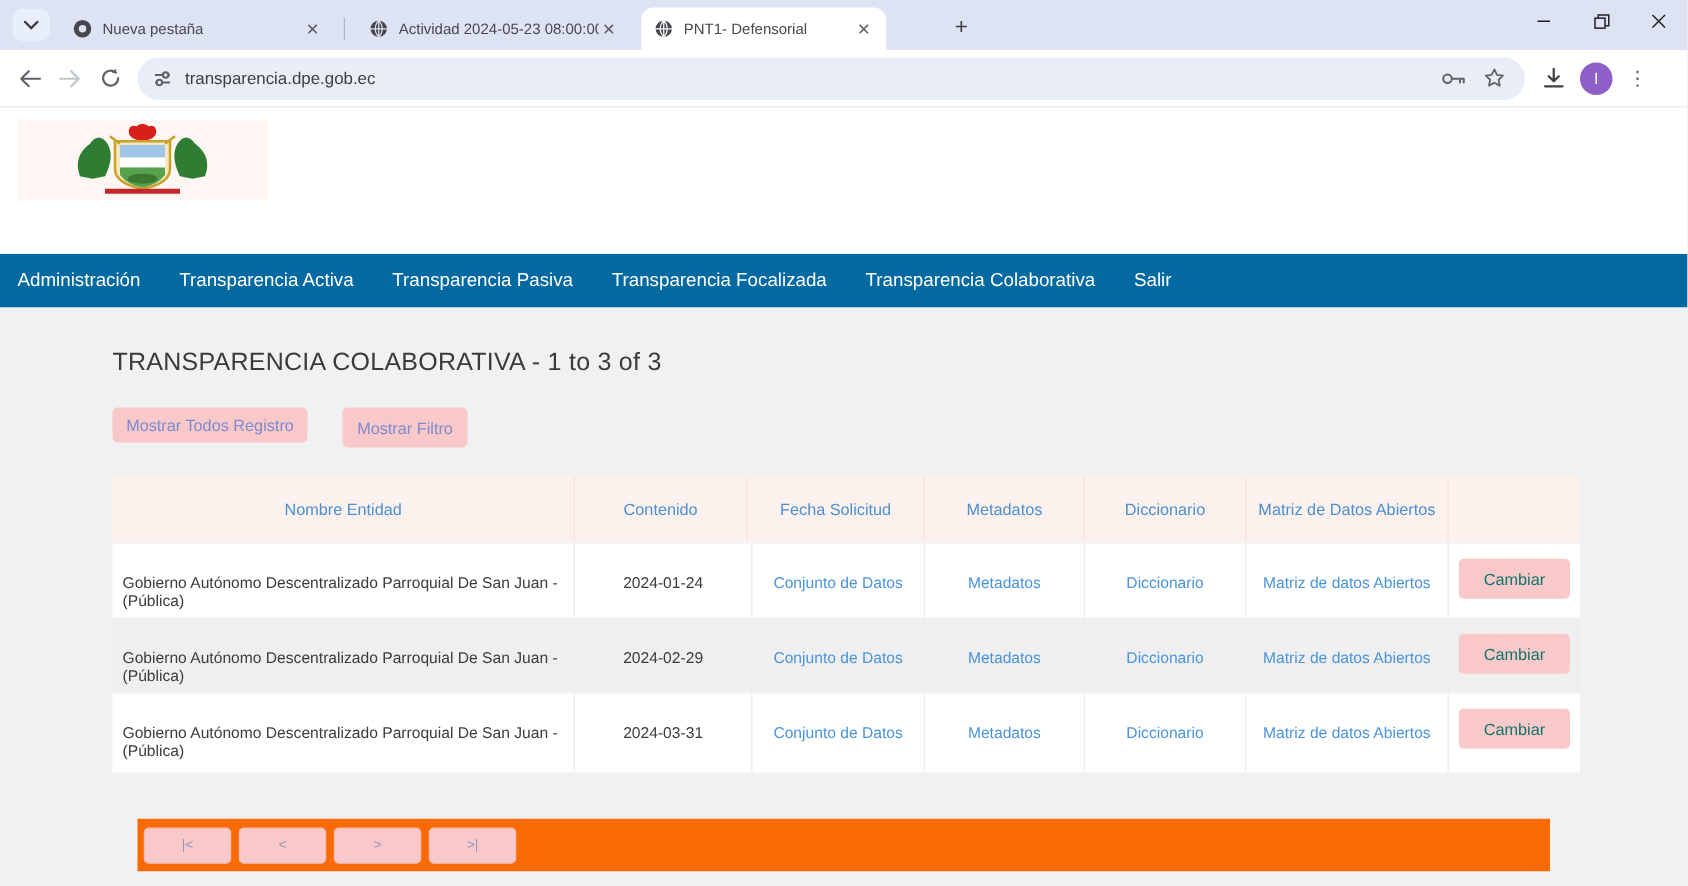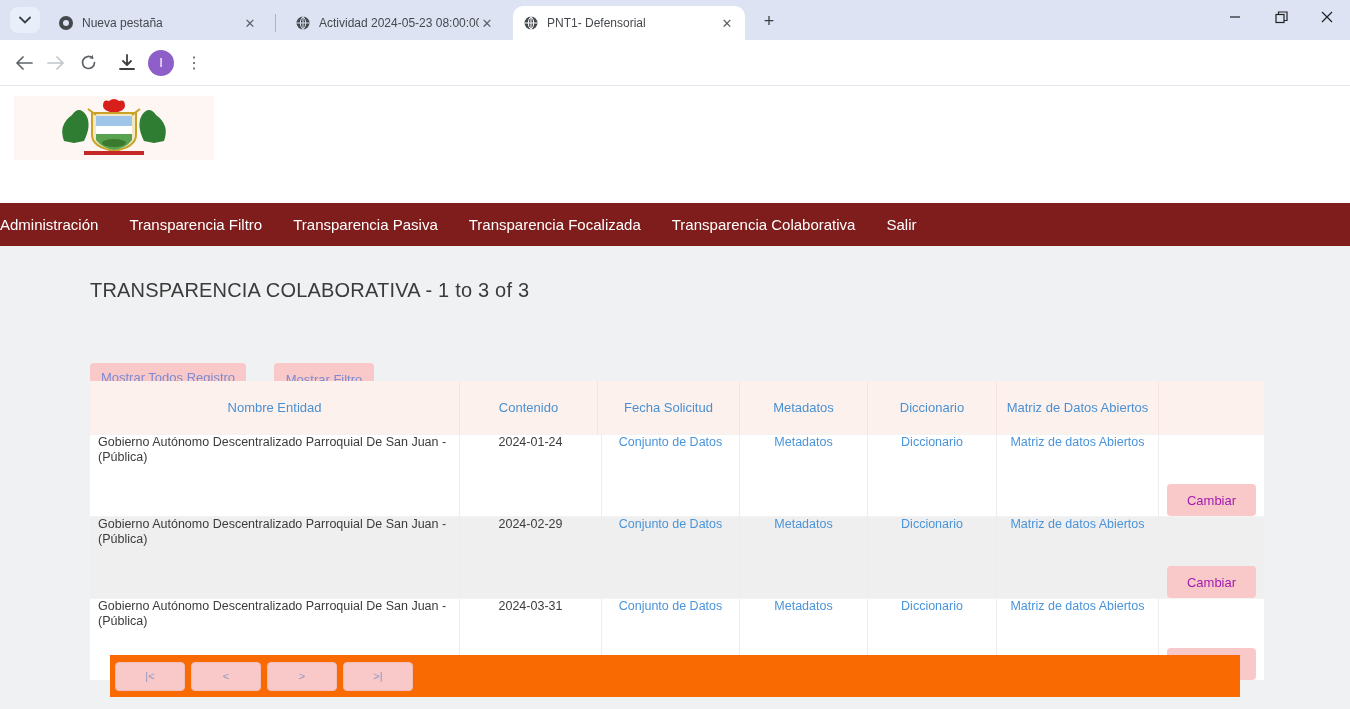--- a/index.html
+++ b/index.html
@@ -28,48 +28,48 @@
   .toolbar-right { display:flex; align-items:center; gap:12px; margin-left:14px; }
   .avatar { width:26px; height:26px; border-radius:50%; background:#8e5ec9; color:#fff; font-size:13px; display:flex; align-items:center; justify-content:center; cursor:pointer; }
   .kebab { font-size:16px; color:#5f6368; cursor:pointer; letter-spacing:0; }
 
   
   .site-header { height:117px; background:#ffffff; position:relative; }
   .logo-box { position:absolute; left:14px; top:10px; width:200px; height:64px; background:#fdf6f2; display:flex; align-items:center; justify-content:center; cursor:pointer; }
   .user-info { position:absolute; right:20px; top:22px; text-align:right; color:#2a6db5; font-weight:bold; font-size:12.5px; line-height:15px; }
 
   
-  .navbar { height:43px; background:#7f1d1d; display:flex; align-items:center; gap:31px; }
+  .navbar { height:43px; background:#0369a1; display:flex; align-items:center; padding-left:14px; gap:31px; }
   .nav-item { color:#ffffff; font-size:15px; cursor:pointer; white-space:nowrap; }
 
   
   .content { background:#f0f1f2; height:503px; position:relative; }
   .page-title { position:absolute; left:90px; top:33px; font-size:20px; font-weight:normal; color:#3b3b3b; letter-spacing:.2px; }
-  .pink-btn { background:#f9c9c9; color:#7d8ad0; border:none; border-radius:4px; font-size:13px; font-family:"Liberation Sans",sans-serif; cursor:pointer;margin-top:37px; }
+  .pink-btn { background:#f9c9c9; color:#7d8ad0; border:none; border-radius:4px; font-size:13px; font-family:"Liberation Sans",sans-serif; cursor:pointer; }
   .btn-show-all { position:absolute; left:90px; top:80px; width:156px; height:28px; }
   .btn-show-filter { position:absolute; left:274px; top:80px; width:100px; height:32px; }
 
   .data-table { position:absolute; left:90px; top:135px; width:1174px; }
   .t-row { display:flex; width:100%; }
   .t-head { background:#fdf1ee; height:53px; }
   .t-head .cell { color:#4a90d0; font-weight:normal; font-size:13px; display:flex; align-items:center; justify-content:center; border-right:1px solid #f7e3de; }
   .t-head .cell:last-child { border-right:none; }
   .body-row { min-height:60px; background:#ffffff; border-top:1px solid #f3f3f3; }
   .body-row.alt { background:#efefef; }
   .cell { padding:0 8px; }
   .c0 { width:370px; } .c1 { width:142px; } .c2 { width:138px; } .c3 { width:128px; }
   .c4 { width:129px; } .c5 { width:162px; } .c6 { width:105px; }
-  .body-row .cell { border-right:1px solid #ededed; padding-top:0; font-size:12.5px; }
+  .body-row .cell { border-right:1px solid #ededed; padding-top:24px; font-size:12.5px; }
   .body-row .cell:last-child { border-right:none; }
   .entity-cell { color:#3c3c3c; text-align:left; line-height:15px; }
   .date-cell { color:#3c3c3c; text-align:center; }
   .link-cell { text-align:center; }
   .tbl-link { color:#4a94da; text-decoration:none; cursor:pointer; font-size:12.5px; }
   .action-cell { display:flex; align-items:flex-start; justify-content:center; padding-top:12px !important; }
-  .cambiar-btn { width:92px; height:32px; font-size:13px; color:#a21caf; }
+  .cambiar-btn { width:92px; height:32px; font-size:13px; color:#0f766e; }
 
   .pagination-bar { position:absolute; left:110px; top:409px; width:1130px; height:42px; background:#fa6a02; display:flex; align-items:center; padding-left:5px; gap:6px; }
   .page-btn { width:70px; height:29px; background:#f9c9c9; border:1px solid #f2bcbc; border-radius:4px; color:#9097c0; font-size:11px; cursor:pointer; font-family:"Liberation Sans",sans-serif; }
 
   svg { display:block; }
 </style>
 </head>
 <body>
 
 <div class="tabstrip">
@@ -98,21 +98,21 @@
     <span class="favicon">
       <svg width="16" height="16" viewBox="0 0 16 16">
           <circle cx="8" cy="8" r="6.5" fill="#44474c"></circle>
           <path d="M1.5 8 h13 M8 1.5 v13 M8 1.5 a9 9 0 0 1 0 13 M8 1.5 a9 9 0 0 0 0 13" stroke="#dde3f3" stroke-width="1" fill="none"></path>
         </svg>
     </span>
     <span class="tab-title">Actividad 2024-05-23 08:00:00</span>
     <span class="close-x">✕</span>
   </div>
 
-  <div class="tab active" style="left:513px; width:232px;">
+  <div class="tab active" style="left:513px; width:196px;">
     <span class="favicon">
       <svg width="16" height="16" viewBox="0 0 16 16">
           <circle cx="8" cy="8" r="6.5" fill="#44474c"></circle>
           <path d="M1.5 8 h13 M8 1.5 v13 M8 1.5 a9 9 0 0 1 0 13 M8 1.5 a9 9 0 0 0 0 13" stroke="#ffffff" stroke-width="1" fill="none"></path>
         </svg>
     </span>
     <span class="tab-title">PNT1- Defensorial</span>
     <span class="close-x">✕</span>
   </div>
 
@@ -149,20 +149,44 @@
         <path d="M10 1 L16 7 L10 13 M16 7 H1" fill="none" stroke="#c0c4cb" stroke-width="1.7" stroke-linecap="round" stroke-linejoin="round"></path>
       </svg>
   </div>
   <div class="nav-icon">
     <svg width="17" height="17" viewBox="0 0 17 17">
         <path d="M14.5 8.5 a6 6 0 1 1 -1.8 -4.3" fill="none" stroke="#5f6368" stroke-width="1.7" stroke-linecap="round"></path>
         <path d="M13 0.8 v3.6 h-3.6" fill="#5f6368"></path>
       </svg>
   </div>
 
+  <div class="url-pill">
+    <span>
+      <svg width="16" height="16" viewBox="0 0 16 16">
+          <line x1="2" y1="5" x2="14" y2="5" stroke="#5f6368" stroke-width="1.6"></line>
+          <circle cx="10.5" cy="5" r="2.2" fill="#e9edf6" stroke="#5f6368" stroke-width="1.6"></circle>
+          <line x1="2" y1="11" x2="14" y2="11" stroke="#5f6368" stroke-width="1.6"></line>
+          <circle cx="5.5" cy="11" r="2.2" fill="#e9edf6" stroke="#5f6368" stroke-width="1.6"></circle>
+        </svg>
+    </span>
+    <span class="url-text">transparencia.dpe.gob.ec</span>
+    <span class="pill-icons">
+      <span>
+        <svg width="20" height="12" viewBox="0 0 20 12">
+            <circle cx="5" cy="6" r="3.4" fill="none" stroke="#5f6368" stroke-width="1.6"></circle>
+            <path d="M8.5 6 H18 M15 6 v3 M18 6 v3" fill="none" stroke="#5f6368" stroke-width="1.6" stroke-linecap="round"></path>
+          </svg>
+      </span>
+      <span>
+        <svg width="17" height="17" viewBox="0 0 17 17">
+            <path d="M8.5 1.5 l2.1 4.4 4.8 .6 -3.5 3.3 .9 4.7 -4.3 -2.3 -4.3 2.3 .9 -4.7 -3.5 -3.3 4.8 -.6 z" fill="none" stroke="#5f6368" stroke-width="1.4" stroke-linejoin="round"></path>
+          </svg>
+      </span>
+    </span>
+  </div>
 
   <div class="toolbar-right">
     <span>
       <svg width="18" height="18" viewBox="0 0 18 18">
           <path d="M9 1 v9 M5 7 l4 4 4-4" fill="none" stroke="#3c4043" stroke-width="1.8" stroke-linecap="round" stroke-linejoin="round"></path>
           <path d="M2 15 h14" stroke="#3c4043" stroke-width="1.8" stroke-linecap="round"></path>
         </svg>
     </span>
     <span class="avatar">I</span>
     <span class="kebab">⋮</span>
@@ -182,21 +206,21 @@
       <path d="M42 35 h36 v6 q-6 8 -18 10 q-12 -2 -18 -10z" fill="#58a14e"></path>
       <ellipse cx="60" cy="44" rx="12" ry="4" fill="#3b7a2e"></ellipse>
       <path d="M30 52 h60 v4 h-60z" fill="#c62828"></path>
       <path d="M34 10 l8 6 M86 10 l-8 6" stroke="#c9a227" stroke-width="2"></path>
     </svg>
   </div>
 </div>
 
 <div class="navbar">
   <span class="nav-item">Administración</span>
-  <span class="nav-item">Transparencia Filtro</span>
+  <span class="nav-item">Transparencia Activa</span>
   <span class="nav-item">Transparencia Pasiva</span>
   <span class="nav-item">Transparencia Focalizada</span>
   <span class="nav-item">Transparencia Colaborativa</span>
   <span class="nav-item">Salir</span>
 </div>
 
 <div class="content">
   <div class="page-title">TRANSPARENCIA COLABORATIVA - 1 to 3 of 3</div>
 
   <button class="pink-btn btn-show-all">Mostrar Todos Registro</button>

